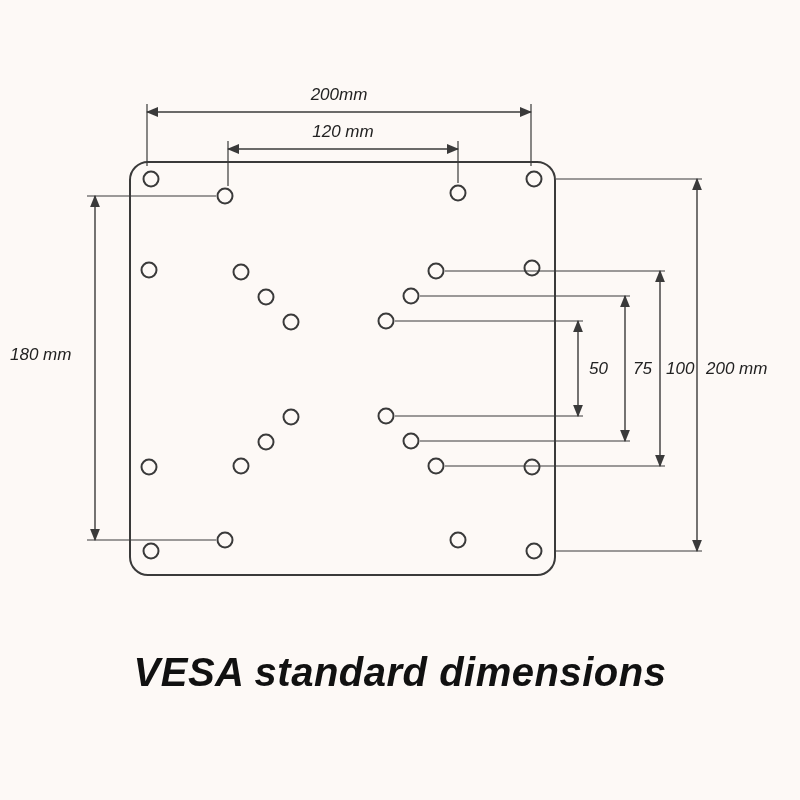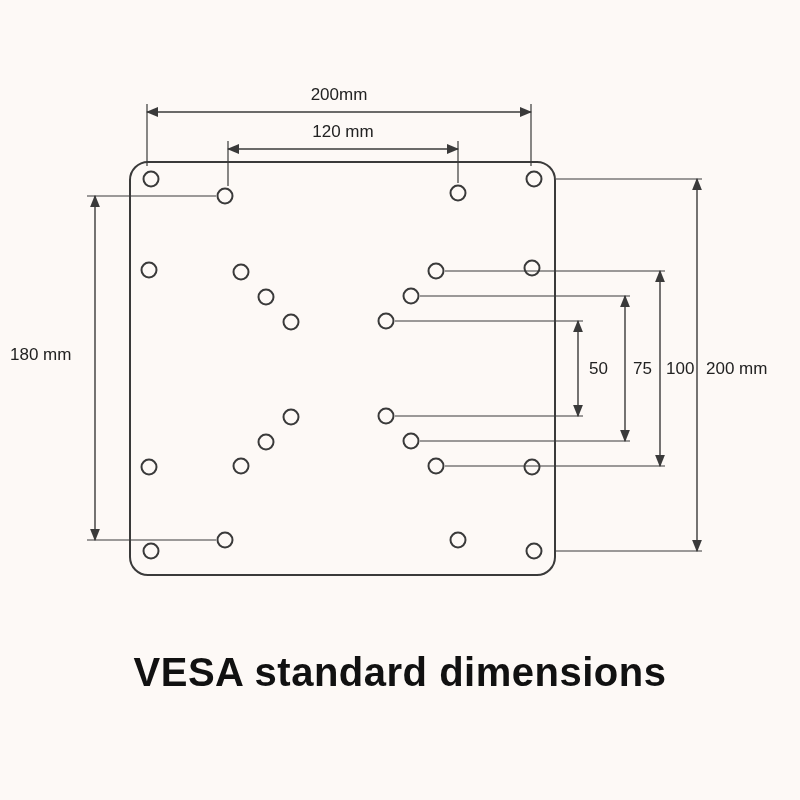--- a/index.html
+++ b/index.html
@@ -8,20 +8,21 @@
     width: 800px;
     height: 800px;
     background: #fdf9f6;
     font-family: "Liberation Sans", sans-serif;
     overflow: hidden;
   }
   .stage {
     position: relative;
     width: 740px;
     height: 800px;
+    font-style: italic;
   }
   svg { display: block; }
   .dim-label {
     font-family: "Liberation Sans", sans-serif;
     font-size: 17px;
     fill: #222222;
   }
   .title-text {
     font-family: "Liberation Sans", sans-serif;
     font-size: 40px;

